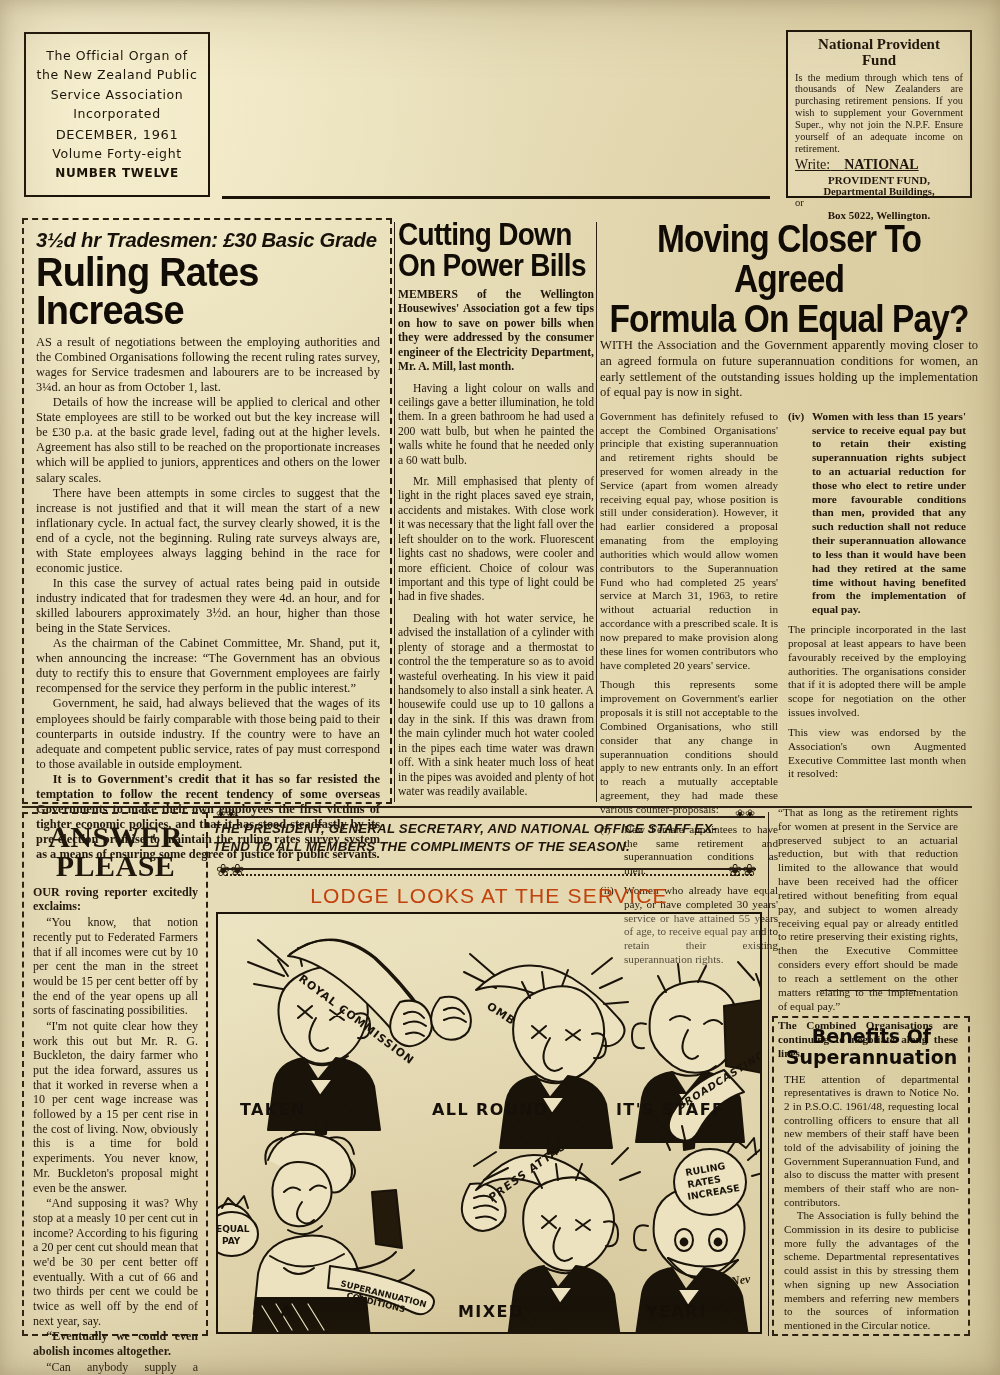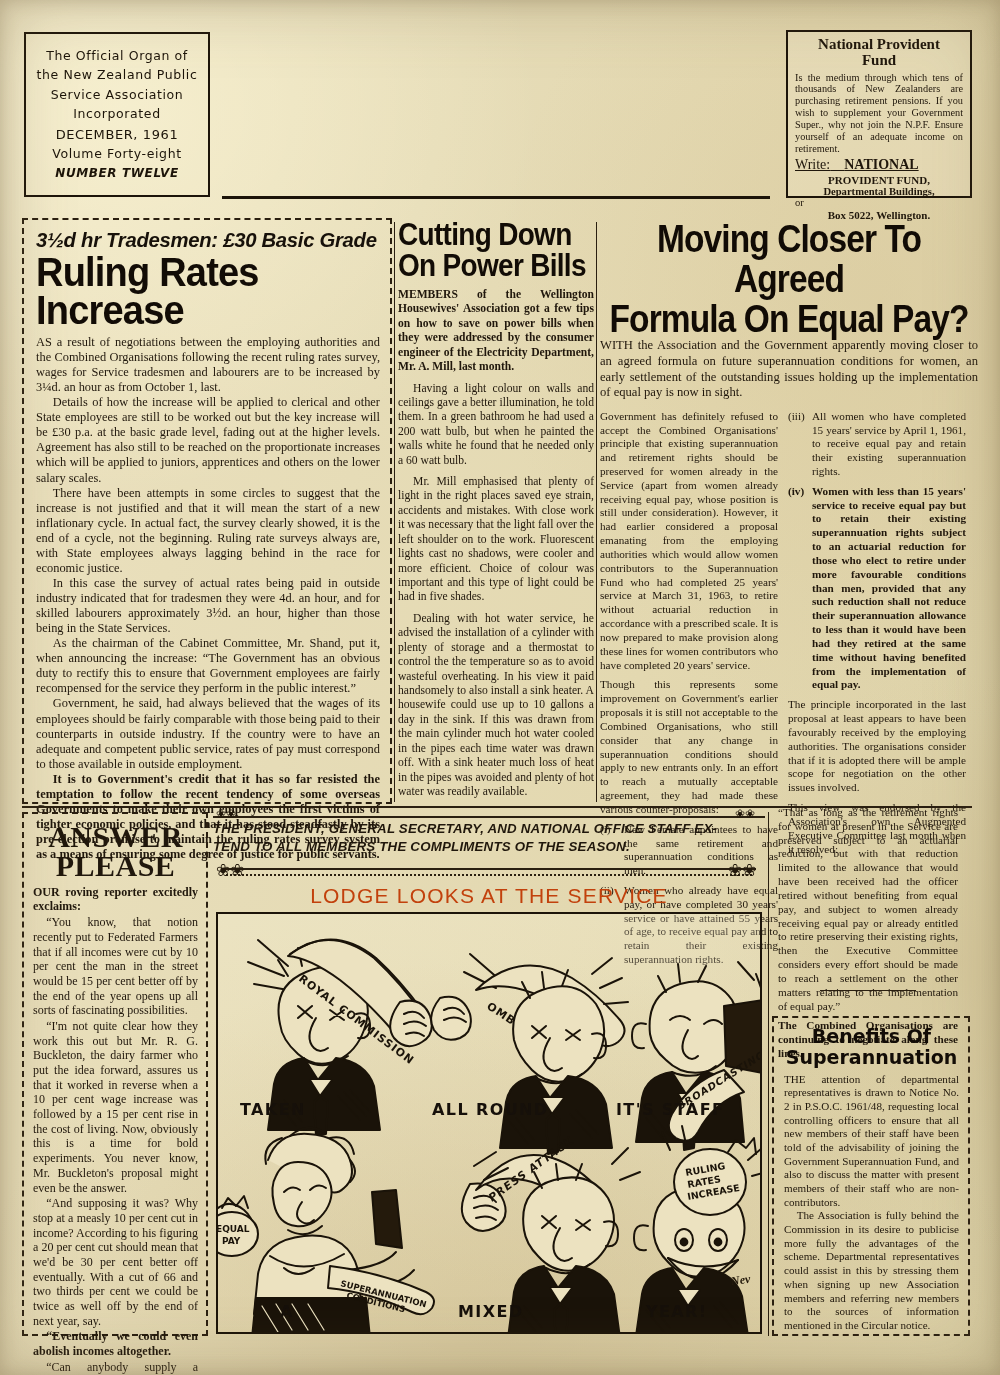--- a/index.html
+++ b/index.html
@@ -35,21 +35,21 @@
     position:absolute;left:24px;top:32px;width:186px;height:165px;
     border:2px solid #1c1409;
     display:flex;flex-direction:column;justify-content:center;
     padding:4px 6px;box-sizing:border-box;
   }
   .mast-left div{
     font-family:"DejaVu Sans", sans-serif;
     font-size:12.5px;text-align:center;line-height:1.0;
     margin:3.5px 0;letter-spacing:.6px;color:#1c1409;
   }
-  .mast-left div.ital{font-style:italic;font-weight:bold;font-size:12px;}
+  .mast-left div.ital{font-weight:bold;font-size:12px;}
   .mast-left div.caps{font-size:13px;}
 
   .mast-title{position:absolute;left:215px;top:22px;width:560px;height:180px;}
   .mast-pub{
     position:absolute;left:130px;top:2px;
     font-family:"Liberation Serif", serif;
     font-style:italic;font-weight:bold;font-size:46px;
     letter-spacing:0px;color:#19120a;
     text-shadow:0.6px 0.4px 0 rgba(30,22,10,.45);
   }
@@ -285,24 +285,20 @@
         <div class="li">
           <span class="n">(i)</span>
           <span class="t">New Female appointees to have the same retirement and superannuation conditions as men.</span>
         </div>
         <div class="li">
           <span class="n">(ii)</span>
           <span class="t">Women who already have equal pay, or have completed 30 years' service or have attained 55 years of age, to receive equal pay and to retain their existing superannuation rights.</span>
         </div>
       </div>
       <div class="c body3">
-        <div class="li" style="margin-top:0;">
-          <span class="n">(iii)</span>
-          <span class="t">All women who have completed 15 years' service by April 1, 1961, to receive equal pay and retain their existing superannuation rights.</span>
-        </div>
         <div class="li bold">
           <span class="n">(iv)</span>
           <span class="t">Women with less than 15 years' service to receive equal pay but to retain their existing superannuation rights subject to an actuarial reduction for those who elect to retire under more favourable conditions than men, provided that any such reduction shall not reduce their superannuation allowance to less than it would have been had they retired at the same time without having benefited from the implementation of equal pay.</span>
         </div>
         <p class="noind">The principle incorporated in the last proposal at least appears to have been favourably received by the employing authorities. The organisations consider that if it is adopted there will be ample scope for negotiation on the other issues involved.</p>
         <p class="noind">This view was endorsed by the Association's own Augmented Executive Committee last month when it resolved:</p>
       </div>
     </div>
   </div>
 

